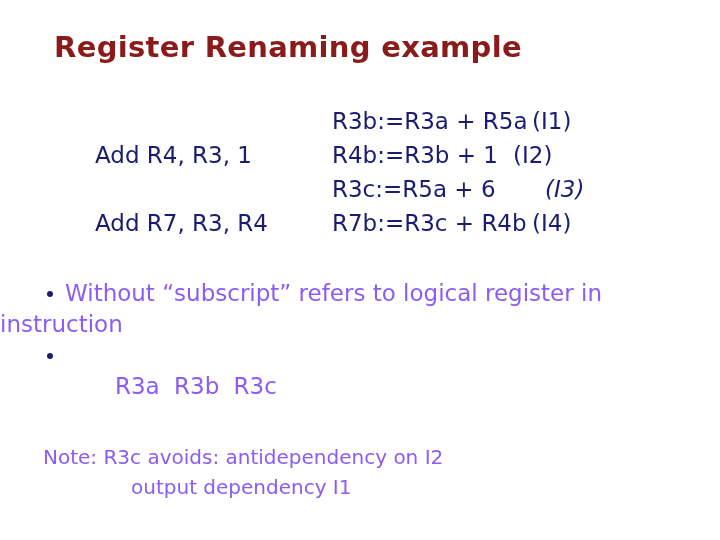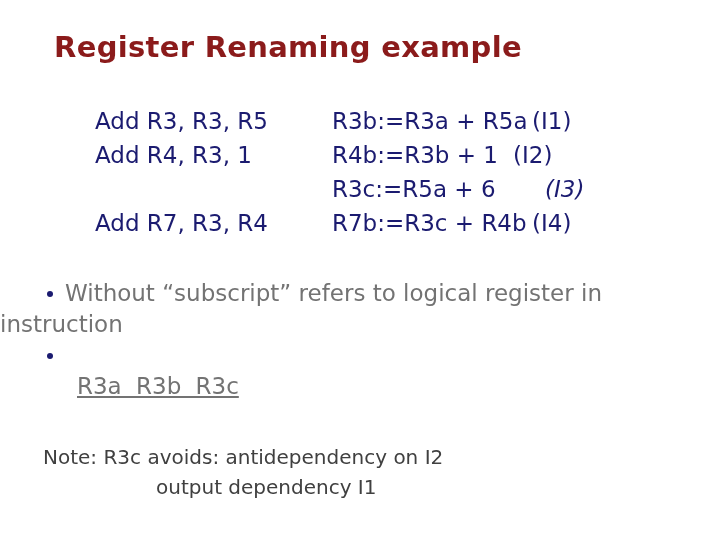--- a/index.html
+++ b/index.html
@@ -49,61 +49,60 @@
   .asm { left: 0; }
   .ren { left: 237px; }
   .tag { left: 437px; }
   .irow:nth-child(2) .tag { left: 418px; }
   .irow:nth-child(3) .tag { left: 450px; font-style: italic; }
   .bullets {
     position: absolute;
     left: 0;
     top: 278px;
     width: 690px;
-    color: #737373;
+    color: #8b5cf6;
     font-size: 23px;
   }
   .bline {
     position: relative;
     height: 31px;
     line-height: 31px;
     white-space: nowrap;
   }
   .b-first { padding-left: 65px; }
   .b-cont  { }
-  .b-regs  { padding-left: 77px; word-spacing: 7px; text-decoration: underline; }
+  .b-regs  { padding-left: 115px; word-spacing: 7px; }
   .dot {
     position: absolute;
     left: 47px;
     top: 13px;
     width: 6px;
     height: 6px;
     border-radius: 50%;
     background: #1b1b70;
   }
   .note {
     position: absolute;
     left: 43px;
     top: 442px;
-    color: #404040;
+    color: #8b5cf6;
     font-size: 20px;
     line-height: 30px;
   }
-  .note-line2 { margin-left: 113px; }
+  .note-line2 { margin-left: 88px; }
 </style>
 </head>
 <body>
 
 <div class="slide">
 
   <h1 class="title">Register Renaming example</h1>
 
   <div class="code-table">
     <div class="irow">
-      <span class="asm">Add R3, R3, R5</span>
       <span class="ren">R3b:=R3a + R5a</span>
       <span class="tag">(I1)</span>
     </div>
     <div class="irow">
       <span class="asm">Add R4, R3, 1</span>
       <span class="ren">R4b:=R3b + 1</span>
       <span class="tag">(I2)</span>
     </div>
     <div class="irow">
       <span class="ren">R3c:=R5a + 6</span>

